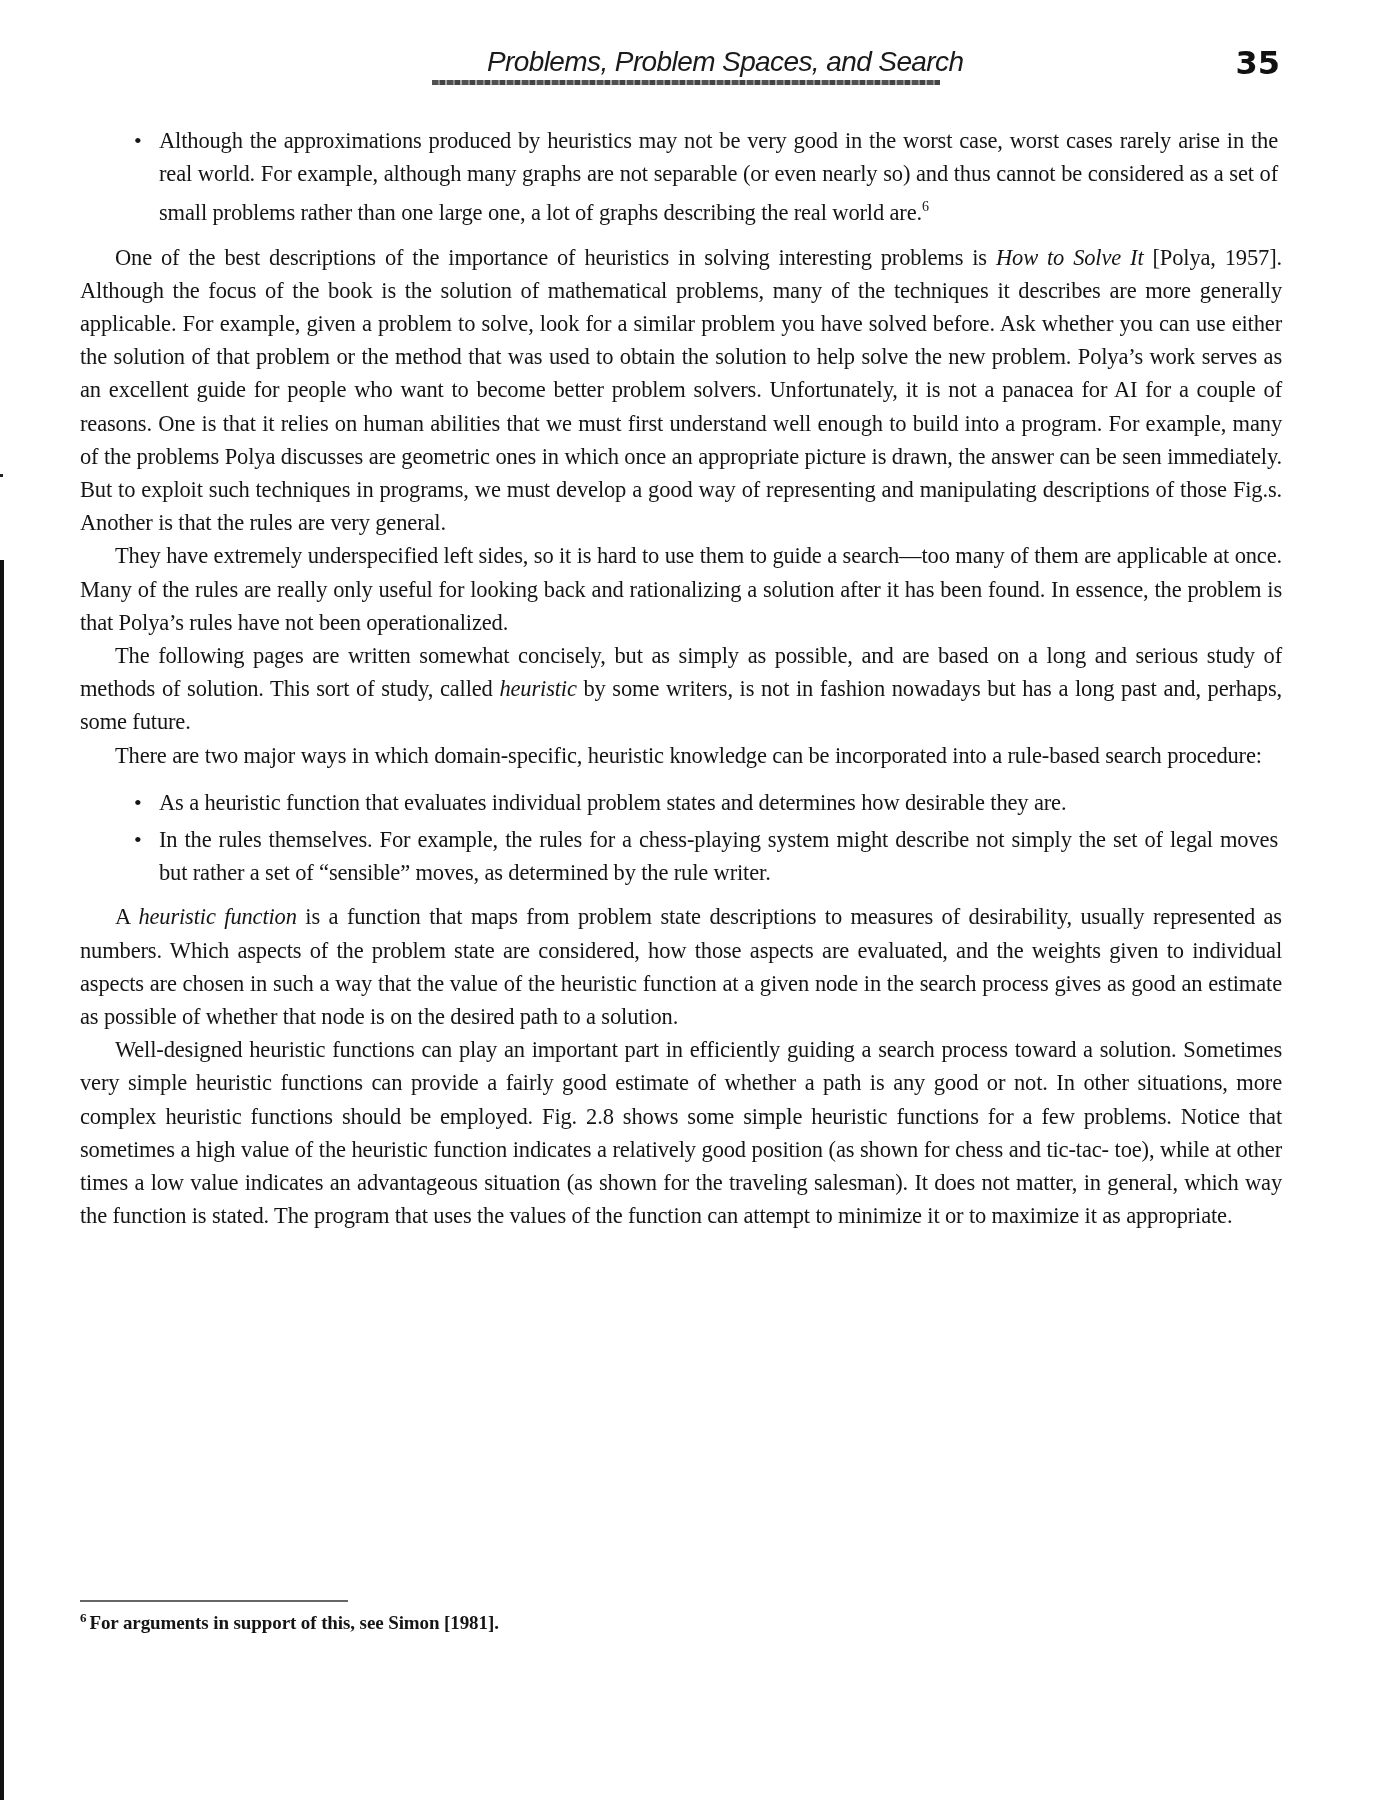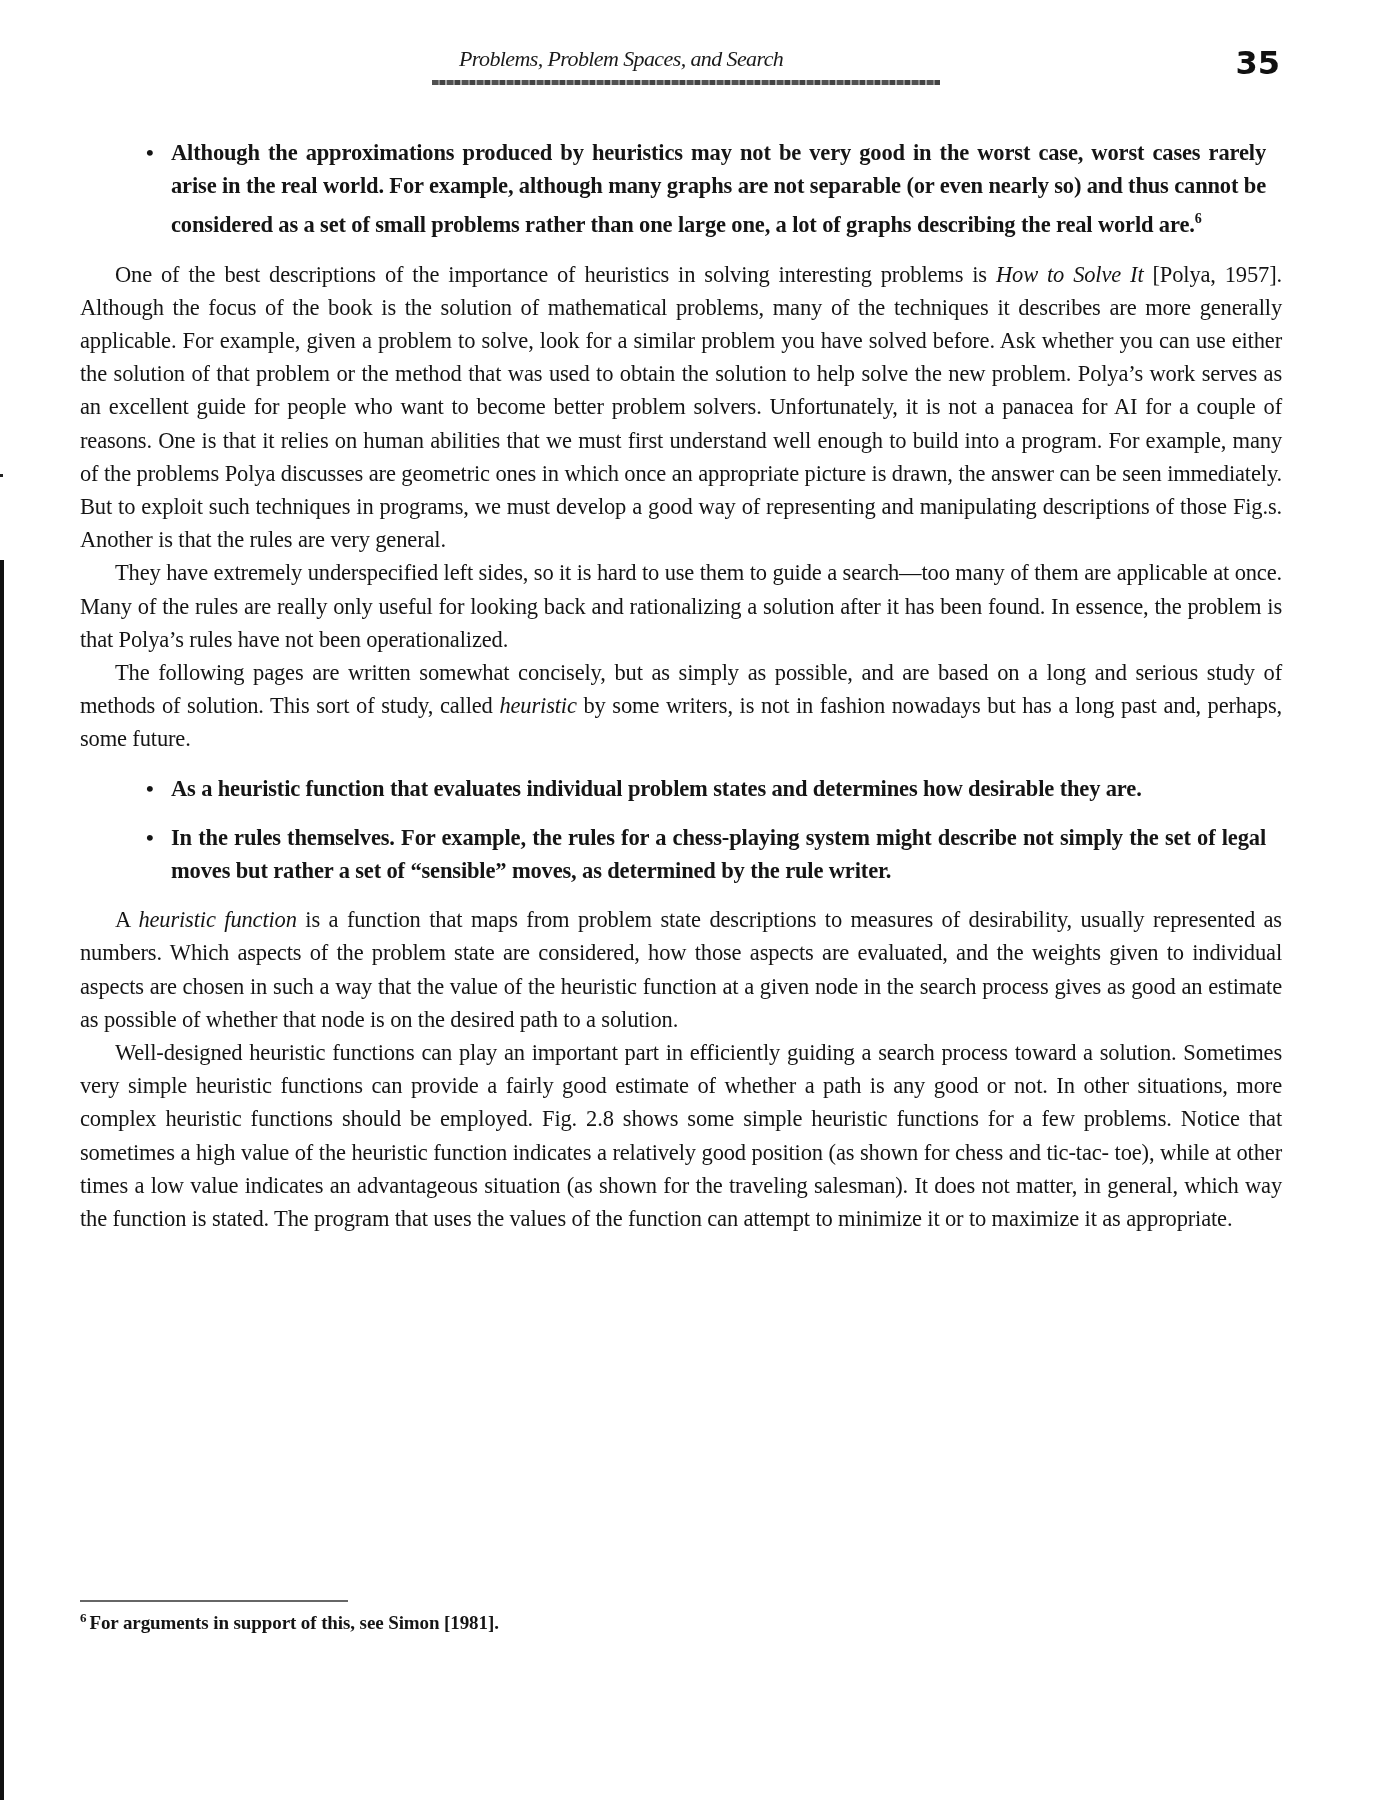--- a/index.html
+++ b/index.html
@@ -8,37 +8,37 @@
     font-family: "Liberation Serif", serif; color: #151515;
   }
   .edge-strip {
     position: absolute; left: 0; top: 560px; width: 4px; height: 1240px; background: #111;
   }
   .edge-tick { position: absolute; left: 0; top: 474px; width: 3px; height: 3px; background: #222; }
   .header {
     position: absolute; top: 46px; left: 0; width: 1396px; height: 40px;
   }
   .running-head {
-    position: absolute; left: 459px; top: 0; font-family: Liberation Serif, serif; font-style: italic;
-    font-size: 22px; letter-spacing: -0.6px; color: #1a1a1a;
+    position: absolute; left: 487px; top: 0; font-family: Liberation Sans, sans-serif; font-style: italic;
+    font-size: 28px; letter-spacing: -0.6px; color: #1a1a1a;
   }
   .page-number {
     position: absolute; right: 116px; top: -2px; font-family: "DejaVu Sans", sans-serif; font-weight: bold; font-size: 32px; color: #111;
   }
   .head-rule {
     position: absolute; left: 432px; top: 34px; width: 508px; height: 5px;
     background: repeating-linear-gradient(90deg, #333 0 6px, #777 6px 8px, #222 8px 13px, #999 13px 15px);
     opacity: 0.85;
   }
   .content {
     position: absolute; left: 80px; top: 120px; width: 1202px;
     font-size: 22.5px; line-height: 33.2px; text-align: justify; letter-spacing: -0.15px;
   }
   ul.bullets { list-style: none; margin: 0; padding: 0; }
-  ul.bullets li { position: relative; padding-left: 75px; margin: 16px; font-weight: bold; }
+  ul.bullets li { position: relative; padding-left: 75px; margin: 4px; }
   ul.bullets li::before {
     content: "\2022"; position: absolute; left: 50px; top: 0; font-size: 22px;
   }
   .bullets-2 { margin-top: 14px !important; margin-bottom: 8px !important; }
   p { margin: 0; text-indent: 35px; }
   p.first-after-list { margin-top: 11px; font-family: Liberation Serif, serif; }
   .sup { font-size: 14px; vertical-align: 9px; }
   em { font-style: italic; }
   .footnote-rule {
     position: absolute; left: 80px; top: 1600px; width: 268px; height: 2px; background: #666;
@@ -61,20 +61,21 @@
 </header>
 
 <main class="content">
   <ul class="bullets">
     <li><span>Although the approximations produced by heuristics may not be very good in the worst case, worst cases rarely arise in the real world. For example, although many graphs are not separable (or even nearly so) and thus cannot be considered as a set of small problems rather than one large one, a lot of graphs describing the real world are.</span><span class="sup">6</span></li>
   </ul>
 
   <p class="first-after-list"><span>One of the best descriptions of the importance of heuristics in solving interesting problems is </span><em>How to Solve It</em><span> [Polya, 1957]. Although the focus of the book is the solution of mathematical problems, many of the techniques it describes are more generally applicable. For example, given a problem to solve, look for a similar problem you have solved before. Ask whether you can use either the solution of that problem or the method that was used to obtain the solution to help solve the new problem. Polya’s work serves as an excellent guide for people who want to become better problem solvers. Unfortunately, it is not a panacea for AI for a couple of reasons. One is that it relies on human abilities that we must first understand well enough to build into a program. For example, many of the problems Polya discusses are geometric ones in which once an appropriate picture is drawn, the answer can be seen immediately. But to exploit such techniques in programs, we must develop a good way of representing and manipulating descriptions of those Fig.s. Another is that the rules are very general.</span></p>
   <p>They have extremely underspecified left sides, so it is hard to use them to guide a search—too many of them are applicable at once. Many of the rules are really only useful for looking back and rationalizing a solution after it has been found. In essence, the problem is that Polya’s rules have not been operationalized.</p>
   <p><span>The following pages are written somewhat concisely, but as simply as possible, and are based on a long and serious study of methods of solution. This sort of study, called </span><em>heuristic</em><span> by some writers, is not in fashion nowadays but has a long past and, perhaps, some future.</span></p>
+  <p>There are two major ways in which domain-specific, heuristic knowledge can be incorporated into a rule-based search procedure:</p>
 
   <ul class="bullets bullets-2">
     <li>As a heuristic function that evaluates individual problem states and determines how desirable they are.</li>
     <li>In the rules themselves. For example, the rules for a chess-playing system might describe not simply the set of legal moves but rather a set of “sensible” moves, as determined by the rule writer.</li>
   </ul>
 
   <p class="first-after-list"><span>A </span><em>heuristic function</em><span> is a function that maps from problem state descriptions to measures of desirability, usually represented as numbers. Which aspects of the problem state are considered, how those aspects are evaluated, and the weights given to individual aspects are chosen in such a way that the value of the heuristic function at a given node in the search process gives as good an estimate as possible of whether that node is on the desired path to a solution.</span></p>
   <p>Well-designed heuristic functions can play an important part in efficiently guiding a search process toward a solution. Sometimes very simple heuristic functions can provide a fairly good estimate of whether a path is any good or not. In other situations, more complex heuristic functions should be employed. Fig. 2.8 shows some simple heuristic functions for a few problems. Notice that sometimes a high value of the heuristic function indicates a relatively good position (as shown for chess and tic-tac- toe), while at other times a low value indicates an advantageous situation (as shown for the traveling salesman). It does not matter, in general, which way the function is stated. The program that uses the values of the function can attempt to minimize it or to maximize it as appropriate.</p>
 </main>
 

